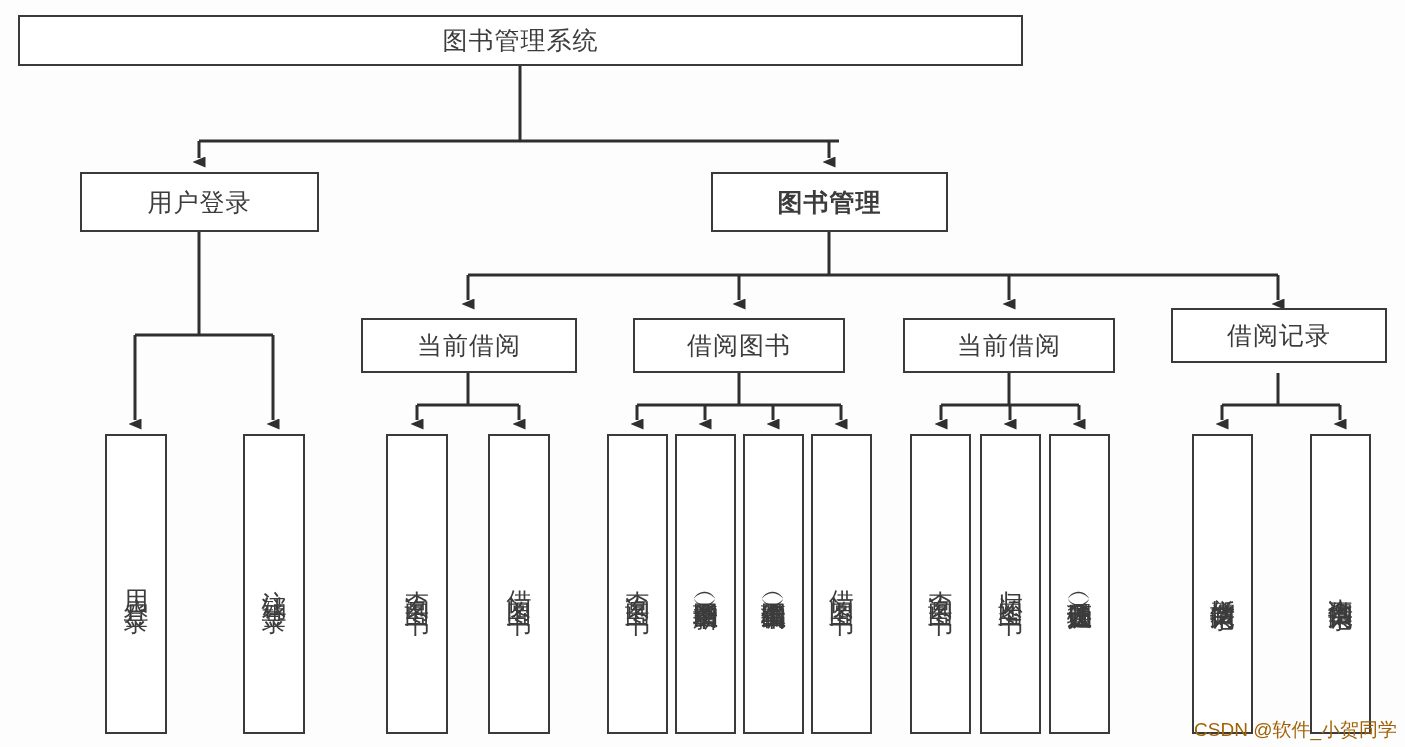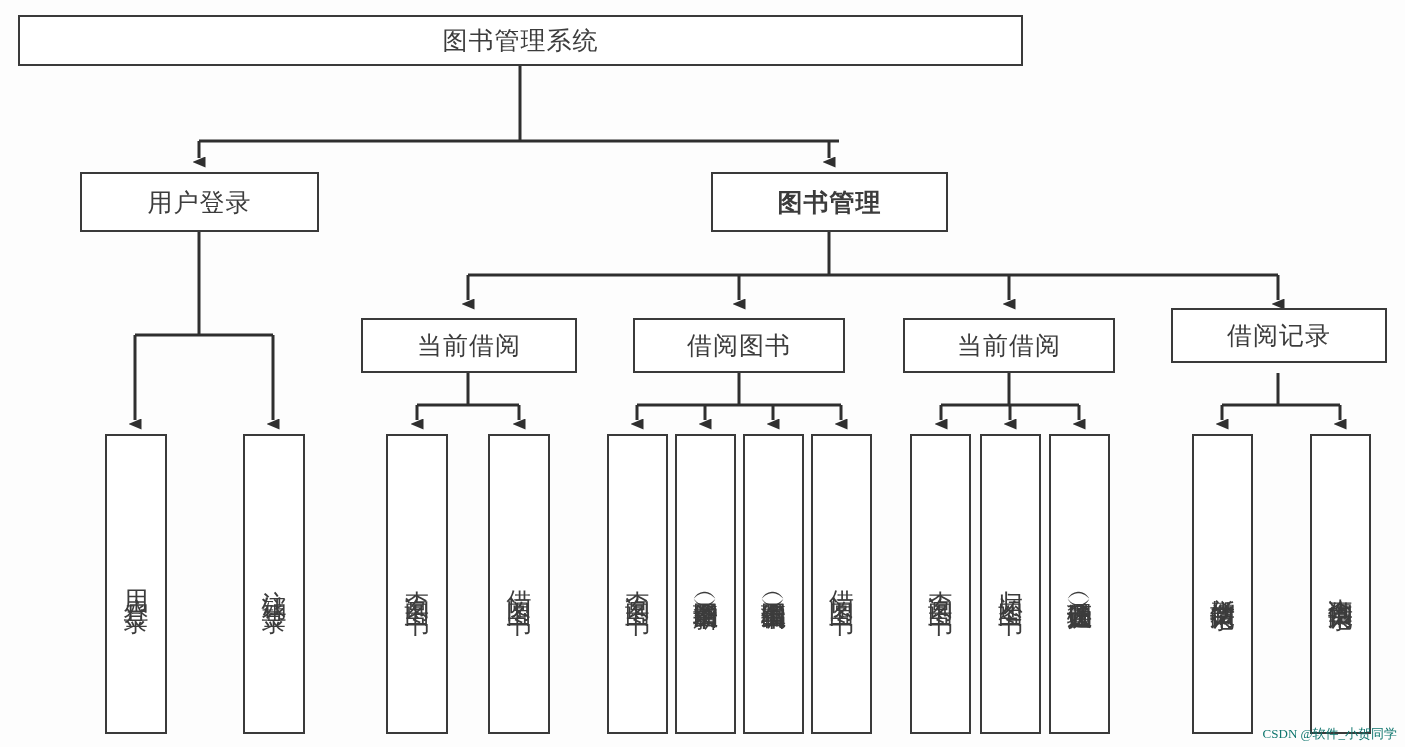--- a/index.html
+++ b/index.html
@@ -50,24 +50,24 @@
   .node.v.tight {
     letter-spacing: 2px;
   }
   .node.v.tighter {
     letter-spacing: 0px;
   }
   #watermark {
     position: absolute;
     right: 8px;
     bottom: 4px;
-    font-size: 13px;
-    color: #0f766e;
+    font-size: 19px;
+    color: #a16207;
     white-space: nowrap;
-    font-family: Liberation Serif, serif;
+    font-family: Liberation Sans, sans-serif;
   }
 </style>
 </head>
 <body>
 
 <div id="stage">
 
   <svg id="wires" viewBox="0 0 1405 747">
     <defs>
       <marker id="arrow" markerWidth="11" markerHeight="13" refX="1.5" refY="6.5" orient="auto" markerUnits="userSpaceOnUse">

